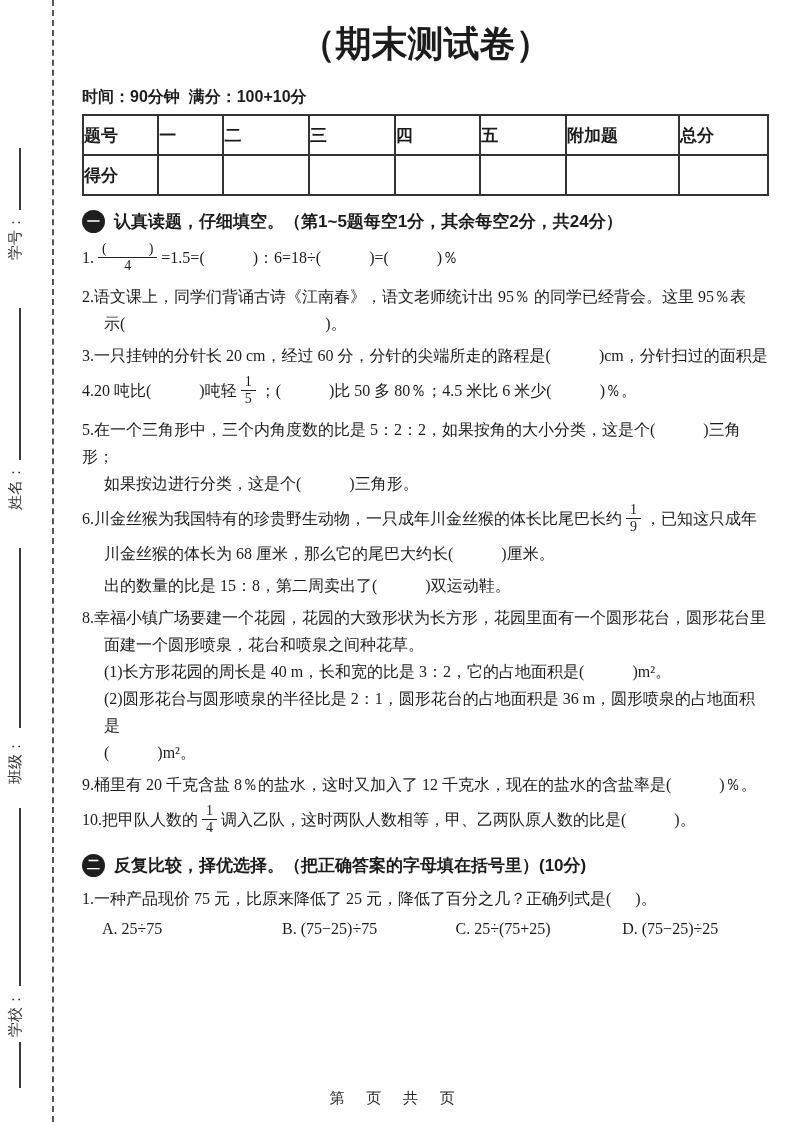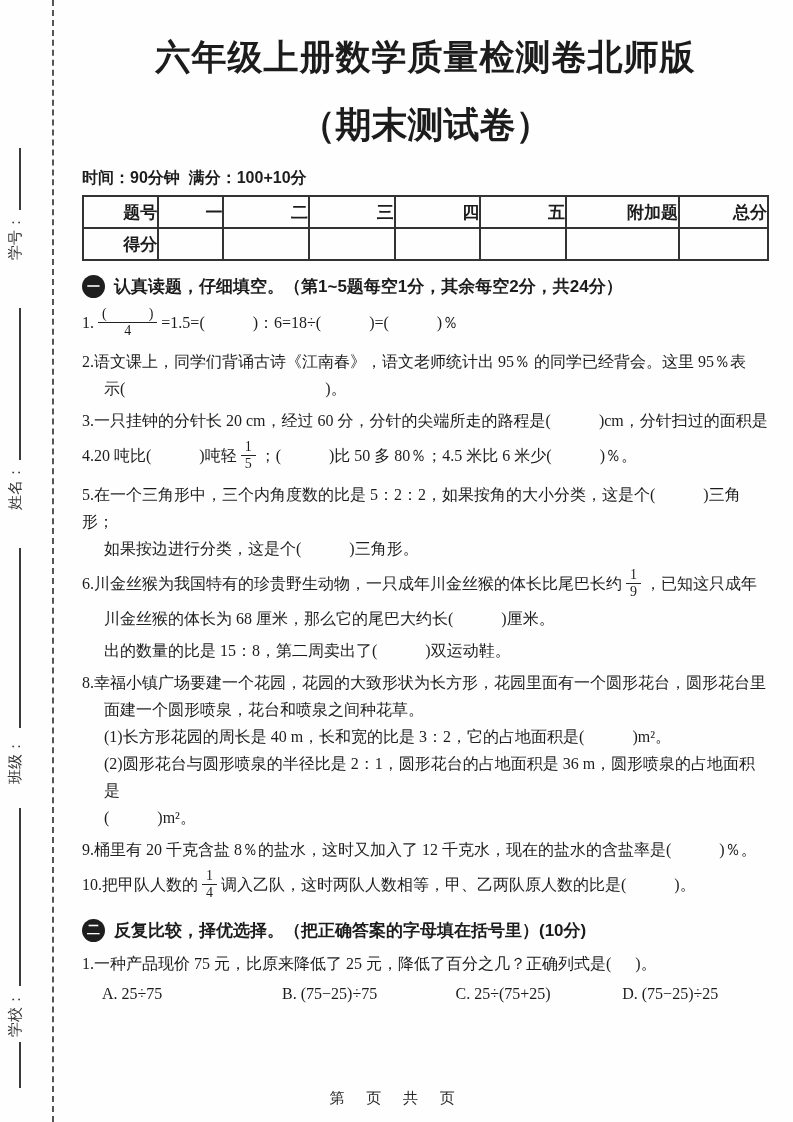--- a/index.html
+++ b/index.html
@@ -52,22 +52,22 @@
     font-size: 16px;
     white-space: pre;
   }
   table.score-table {
     width: 100%;
     border-collapse: collapse;
     table-layout: fixed;
   }
   table.score-table td {
     border: 2px solid #333;
-    height: 32px;
-    text-align: right;
+    height: 40px;
+    text-align: left;
     vertical-align: middle;
     font-family: "Liberation Sans", sans-serif;
     font-weight: bold;
     font-size: 17px;
   }
   .sec-head {
     display: flex;
     align-items: center;
     margin: 14px 0 8px 0;
   }
@@ -131,21 +131,20 @@
   <span class="seal-label" style="left:-7px;top:228px;">学号：</span>
   <div class="seal-line" style="top:308px;height:152px;"></div>
   <span class="seal-label" style="left:-7px;top:478px;">姓名：</span>
   <div class="seal-line" style="top:548px;height:180px;"></div>
   <span class="seal-label" style="left:-7px;top:752px;">班级：</span>
   <div class="seal-line" style="top:808px;height:178px;"></div>
   <span class="seal-label" style="left:-7px;top:1005px;">学校：</span>
   <div class="seal-line" style="top:1042px;height:46px;"></div>
 
   <div class="content">
-    <div class="page-title">六年级上册数学质量检测卷北师版</div>
     <div class="exam-subtitle">（期末测试卷）</div>
     <div class="exam-meta">时间：90分钟  满分：100+10分</div>
 
     <table class="score-table">
       <colgroup>
         <col style="width:11%">
           <col style="width:9.5%">
           <col style="width:12.5%">
           <col style="width:12.5%">
         <col style="width:12.5%">

